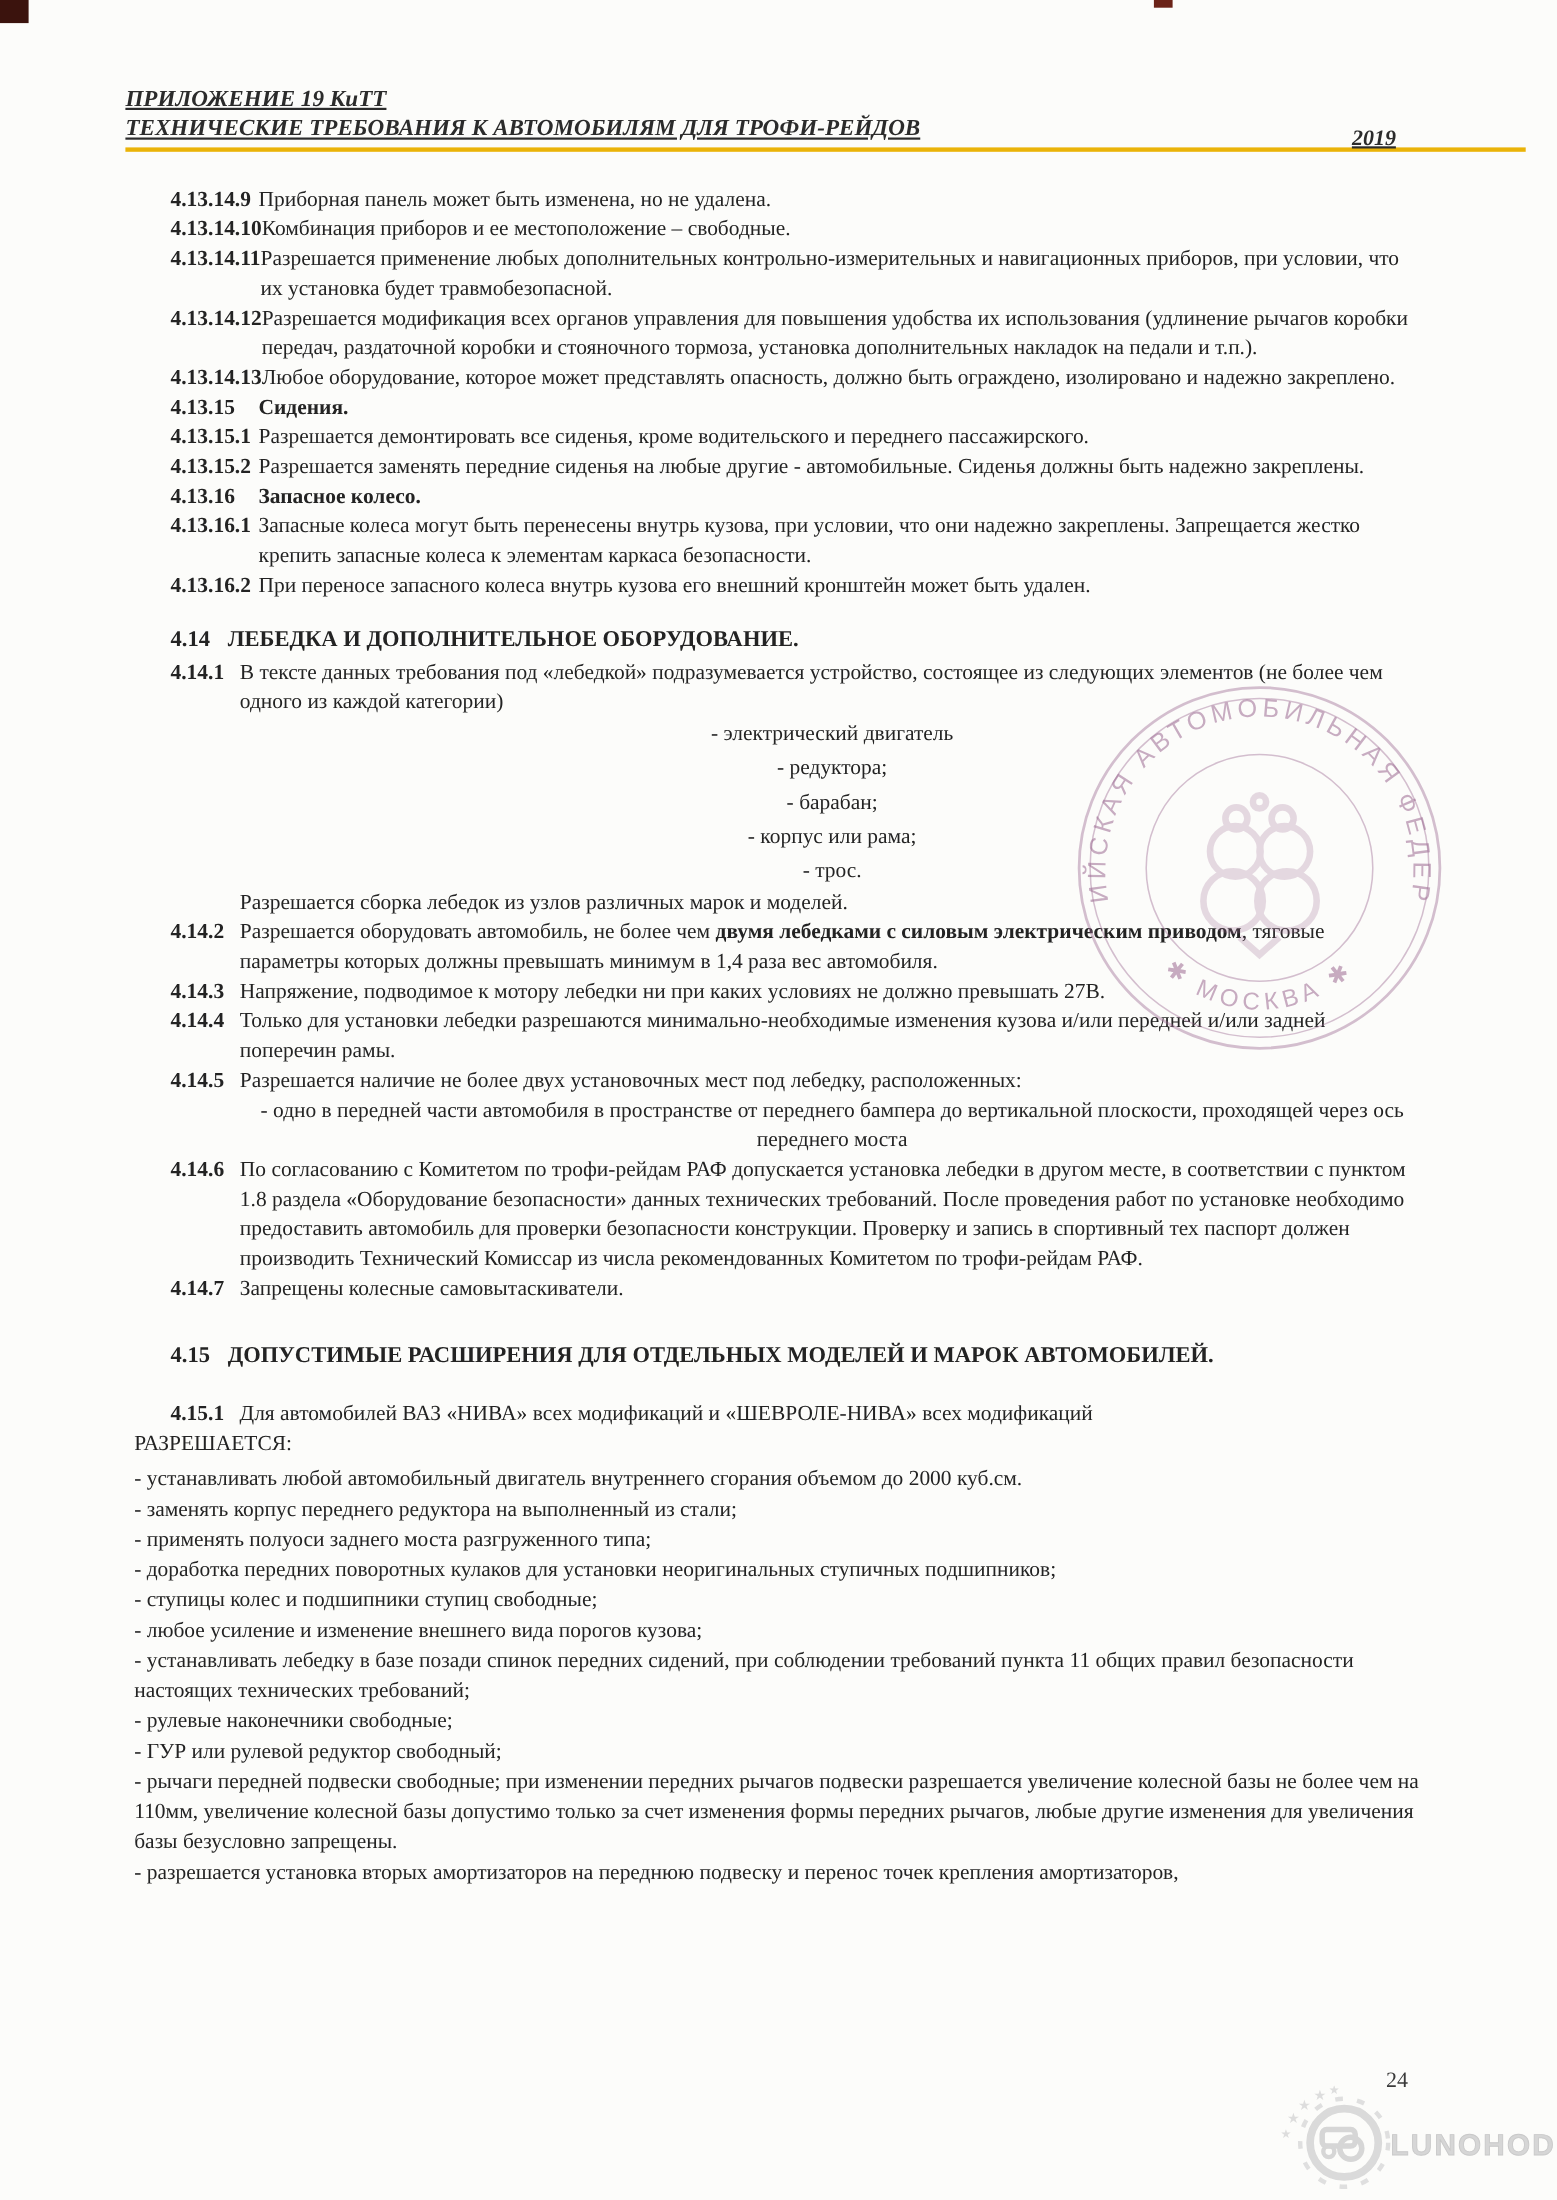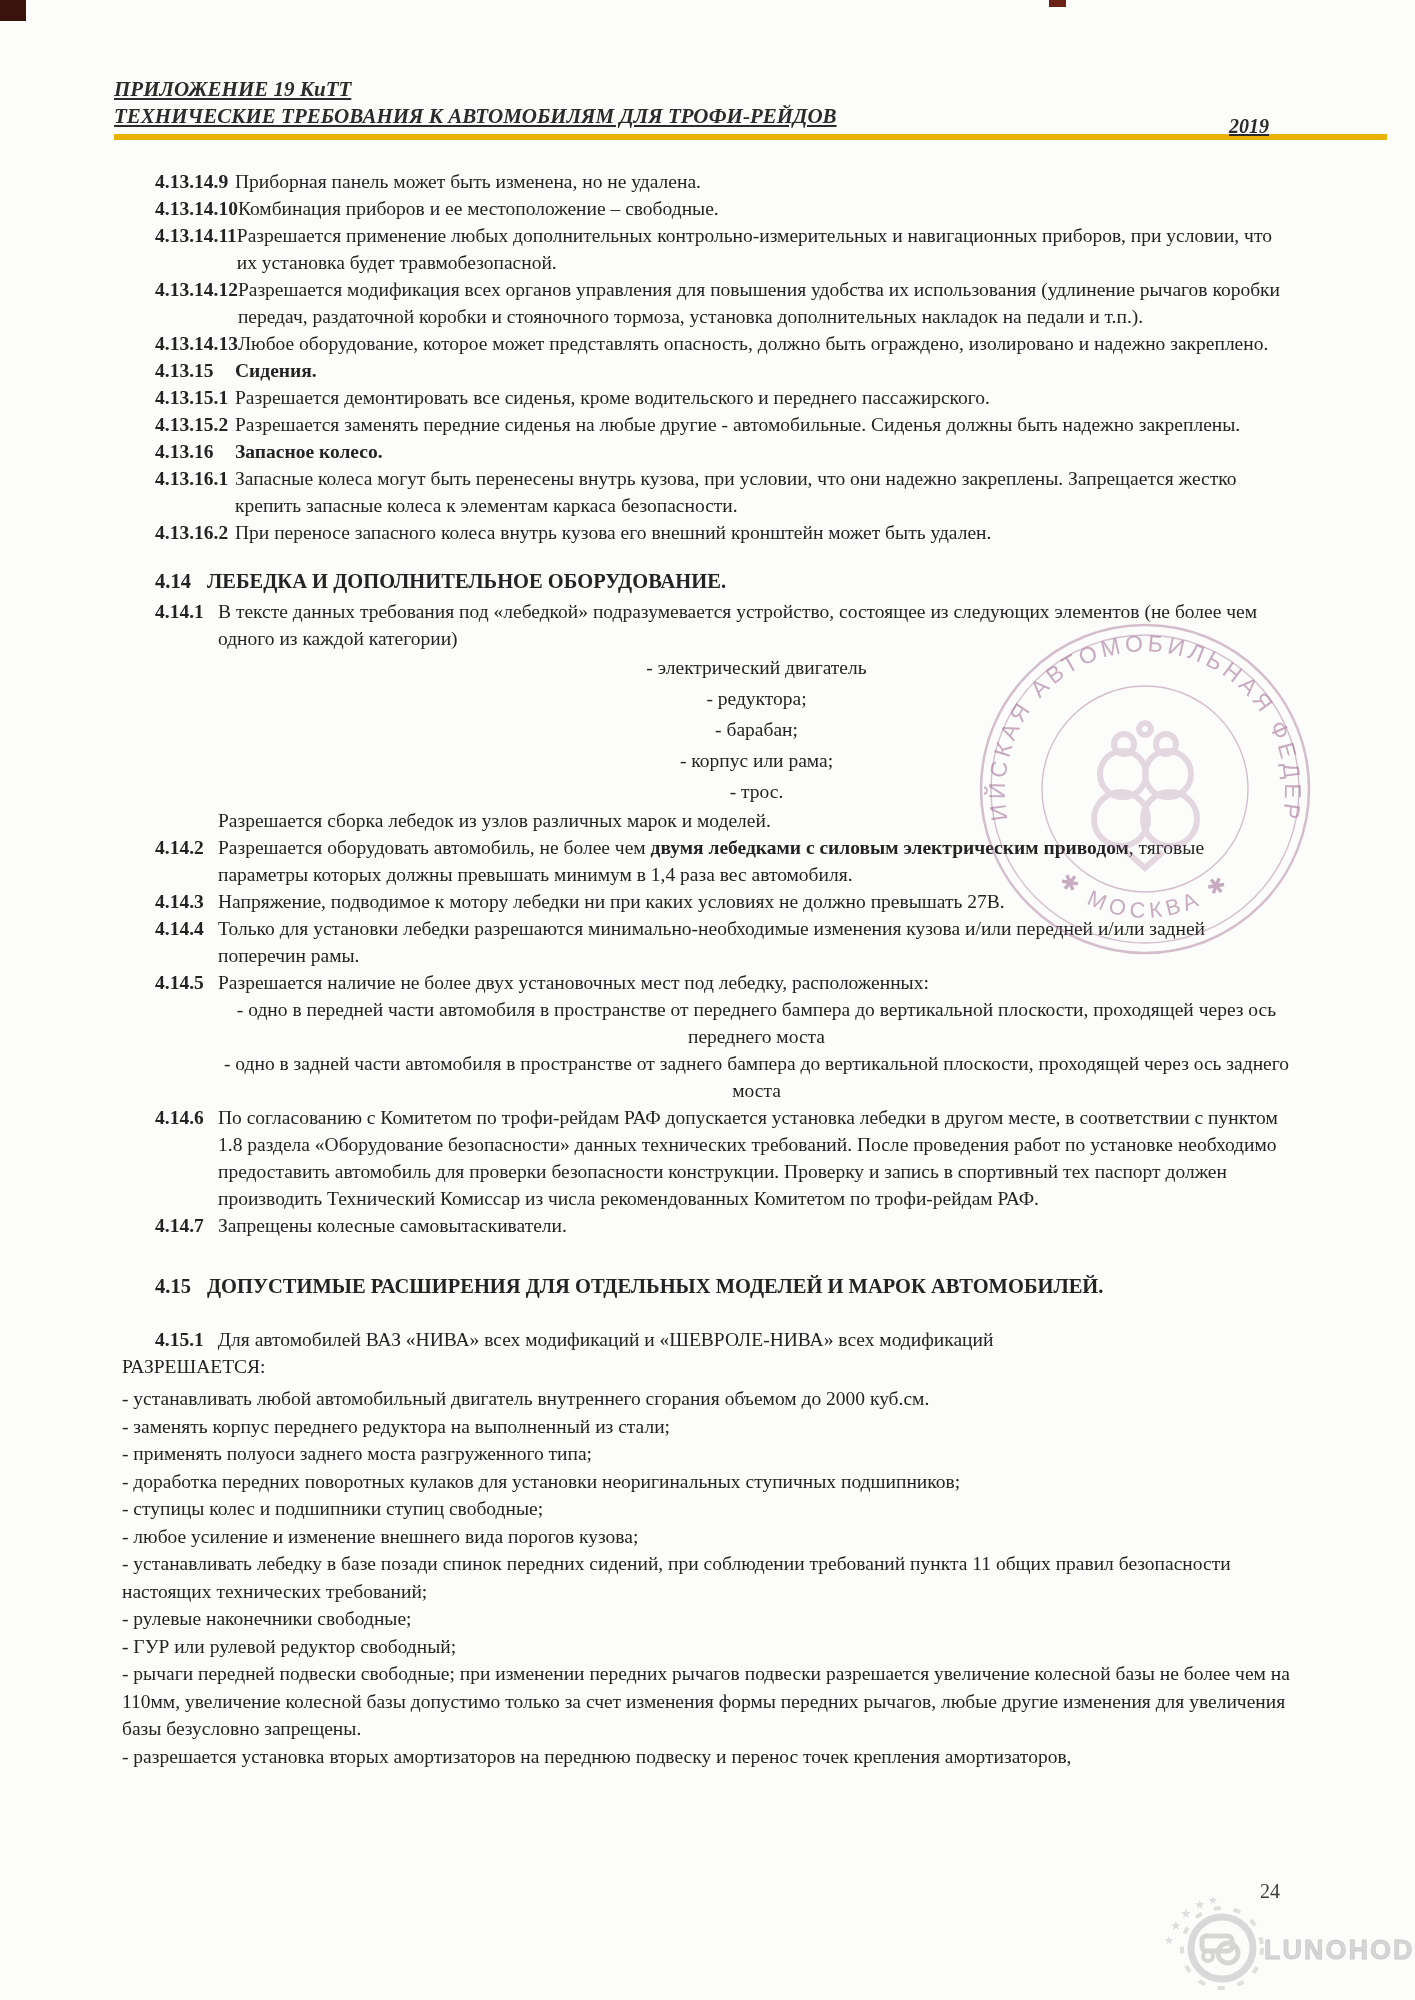--- a/index.html
+++ b/index.html
@@ -5,21 +5,21 @@
   html,body{margin:0;padding:0;}
   body{
     width:1415px;height:2000px;position:relative;overflow:hidden;
     background:#fcfcfa;
     font-family:"Liberation Serif","DejaVu Serif",serif;
     color:#232323;
   }
   .artifact{position:absolute;}
   .hdr{
     position:absolute;left:114px;top:76px;right:28px;
-    border-bottom:6px solid #eab308;padding-bottom:4px;
+    border-bottom:4px solid #eab308;padding-bottom:4px;
   }
   .hdr-line{
     font-style:italic;font-weight:bold;font-size:21px;line-height:27px;
     text-decoration:underline;color:#2b2b2b;display:inline-block;
   }
   .hdr-line2{display:block;}
   .hdr-year{
     position:absolute;right:118px;bottom:-4px;
     font-style:italic;font-weight:bold;font-size:20px;
     text-decoration:underline;color:#2b2b2b;
@@ -139,21 +139,20 @@
   <div class="row">
     <span class="num-s">4.14.4</span>
     <span class="txt">Только для установки лебедки разрешаются минимально-необходимые изменения кузова и/или передней и/или задней поперечин рамы.</span>
   </div>
   <div class="row">
     <span class="num-s">4.14.5</span>
     <span class="txt">Разрешается наличие не более двух установочных мест под лебедку, расположенных:</span>
   </div>
   <div class="sub">
     <div>- одно в передней части автомобиля в пространстве от переднего бампера до вертикальной плоскости, проходящей через ось переднего моста</div>
-    <div>- одно в задней части автомобиля в пространстве от заднего бампера до вертикальной плоскости, проходящей через ось заднего моста</div>
   </div>
   <div class="row">
     <span class="num-s">4.14.6</span>
     <span class="txt">По согласованию с Комитетом по трофи-рейдам РАФ допускается установка лебедки в другом месте, в соответствии с пунктом 1.8 раздела «Оборудование безопасности» данных технических требований. После проведения работ по установке необходимо предоставить автомобиль для проверки безопасности конструкции. Проверку и запись в спортивный тех паспорт должен производить Технический Комиссар из числа рекомендованных Комитетом по трофи-рейдам РАФ.</span>
   </div>
   <div class="row">
     <span class="num-s">4.14.7</span>
     <span class="txt">Запрещены колесные самовытаскиватели.</span>
   </div>
 

